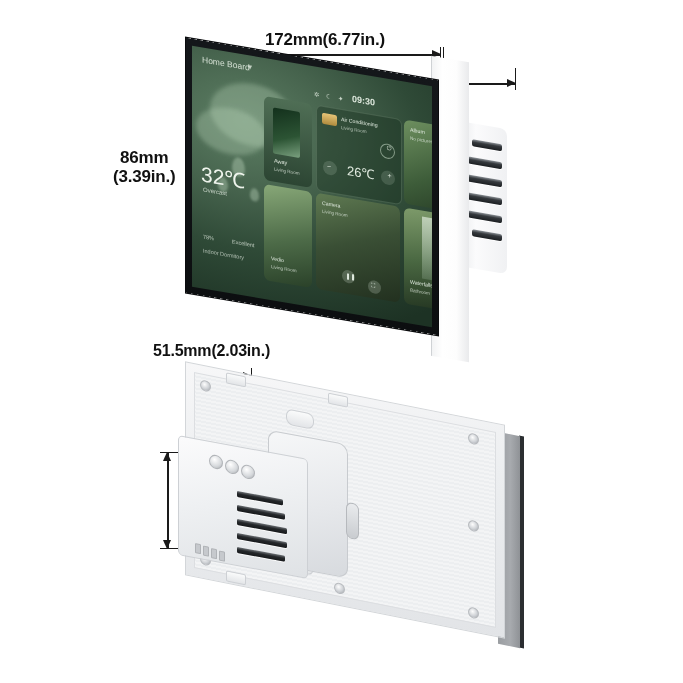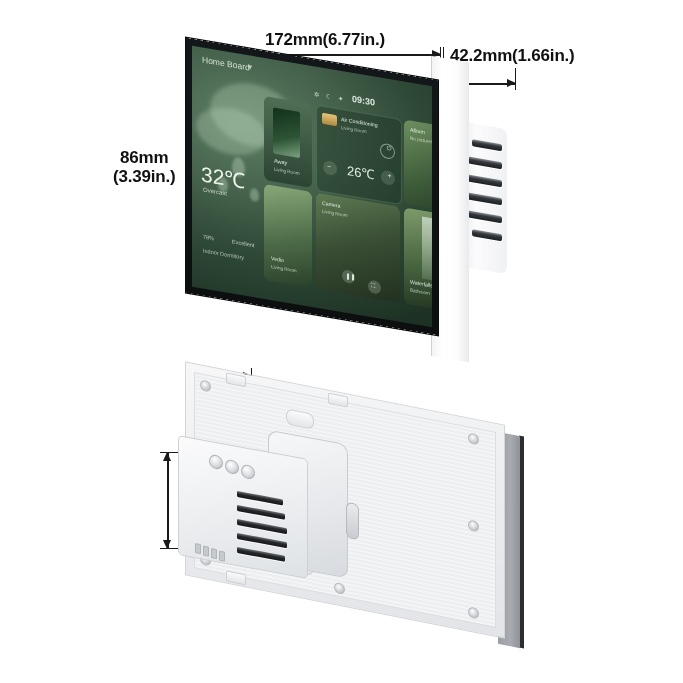--- a/index.html
+++ b/index.html
@@ -125,21 +125,20 @@
 
   <div class="dimtext" style="left:265px;top:30px;font-size:17px;">172mm(6.77in.)</div>
 
   <div class="ext v" style="left:205px;top:47px;height:35px;"></div>
   <div class="ext v" style="left:440px;top:47px;height:35px;"></div>
   <div class="arrow h" style="left:206px;top:54px;width:234px;">
     <span class="hd l"></span>
       <span class="hd r"></span>
   </div>
 
-  <div class="dimtext" style="left:450px;top:46px;font-size:17px;">42.2mm(1.66in.)</div>
   <div class="ext v" style="left:443px;top:47px;height:42px;"></div>
   <div class="ext v" style="left:515px;top:68px;height:22px;"></div>
   <div class="arrow h" style="left:444px;top:83px;width:71px;">
     <span class="hd l"></span>
       <span class="hd r"></span>
   </div>
 
   <div class="dimtext two" style="left:113px;top:148px;font-size:17px;">
     <div>86mm</div>
     <div>(3.39in.)</div>
@@ -243,20 +242,21 @@
           <div style="position:absolute;left:18px;top:6px;width:16px;height:62px;
                background:linear-gradient(180deg,rgba(235,245,235,.62),rgba(200,225,205,.18));"></div>
           <div class="scr-txt" style="left:6px;top:70px;font-size:5.2px;">Waterfalls</div>
           <div class="scr-txt" style="left:6px;top:79px;font-size:4.6px;opacity:.78;">Bathroom</div>
         </div>
 
       </div>
     </div>
   </div>
 
+  <div class="dimtext" style="left:153px;top:342px;font-size:16px;">51.5mm(2.03in.)</div>
   <div class="ext v" style="left:195px;top:368px;height:48px;"></div>
   <div class="ext v" style="left:251px;top:368px;height:92px;"></div>
   <div class="arrow h" style="left:196px;top:376px;width:55px;">
     <span class="hd l"></span>
       <span class="hd r"></span>
   </div>
 
   <div class="ext h" style="left:160px;top:452px;width:62px;"></div>
   <div class="ext h" style="left:160px;top:548px;width:95px;"></div>
   <div class="arrow v" style="left:167px;top:453px;height:95px;">

